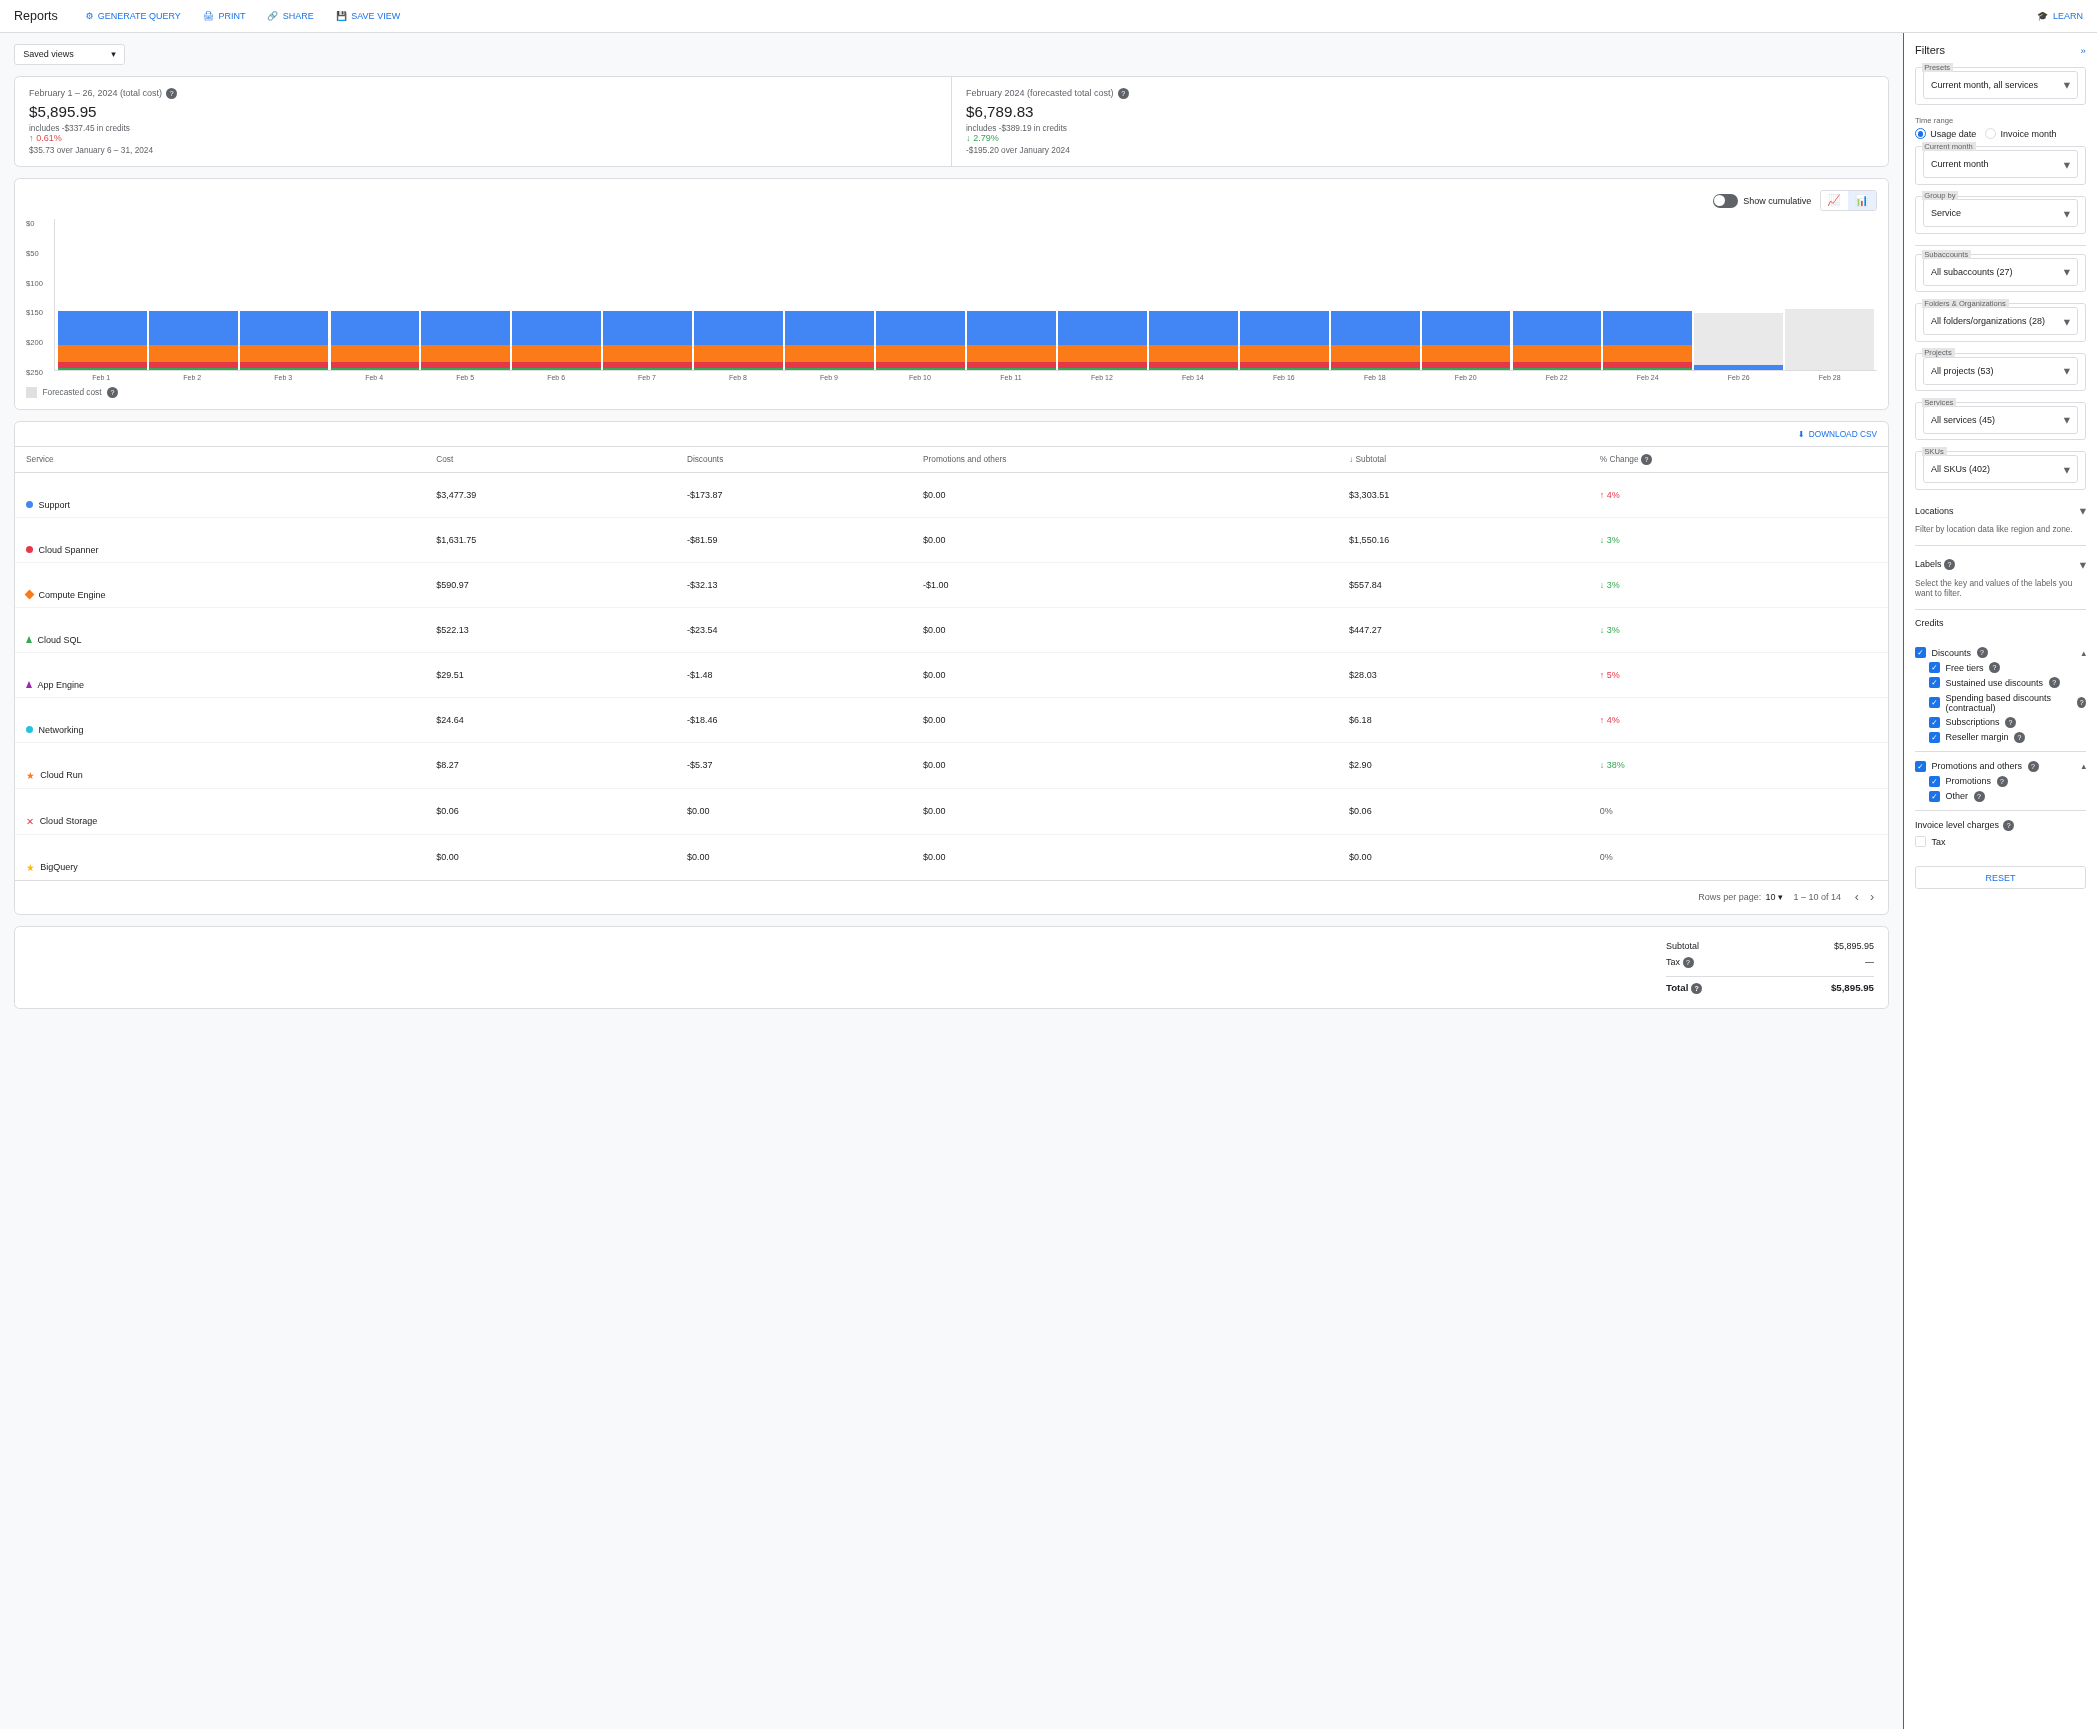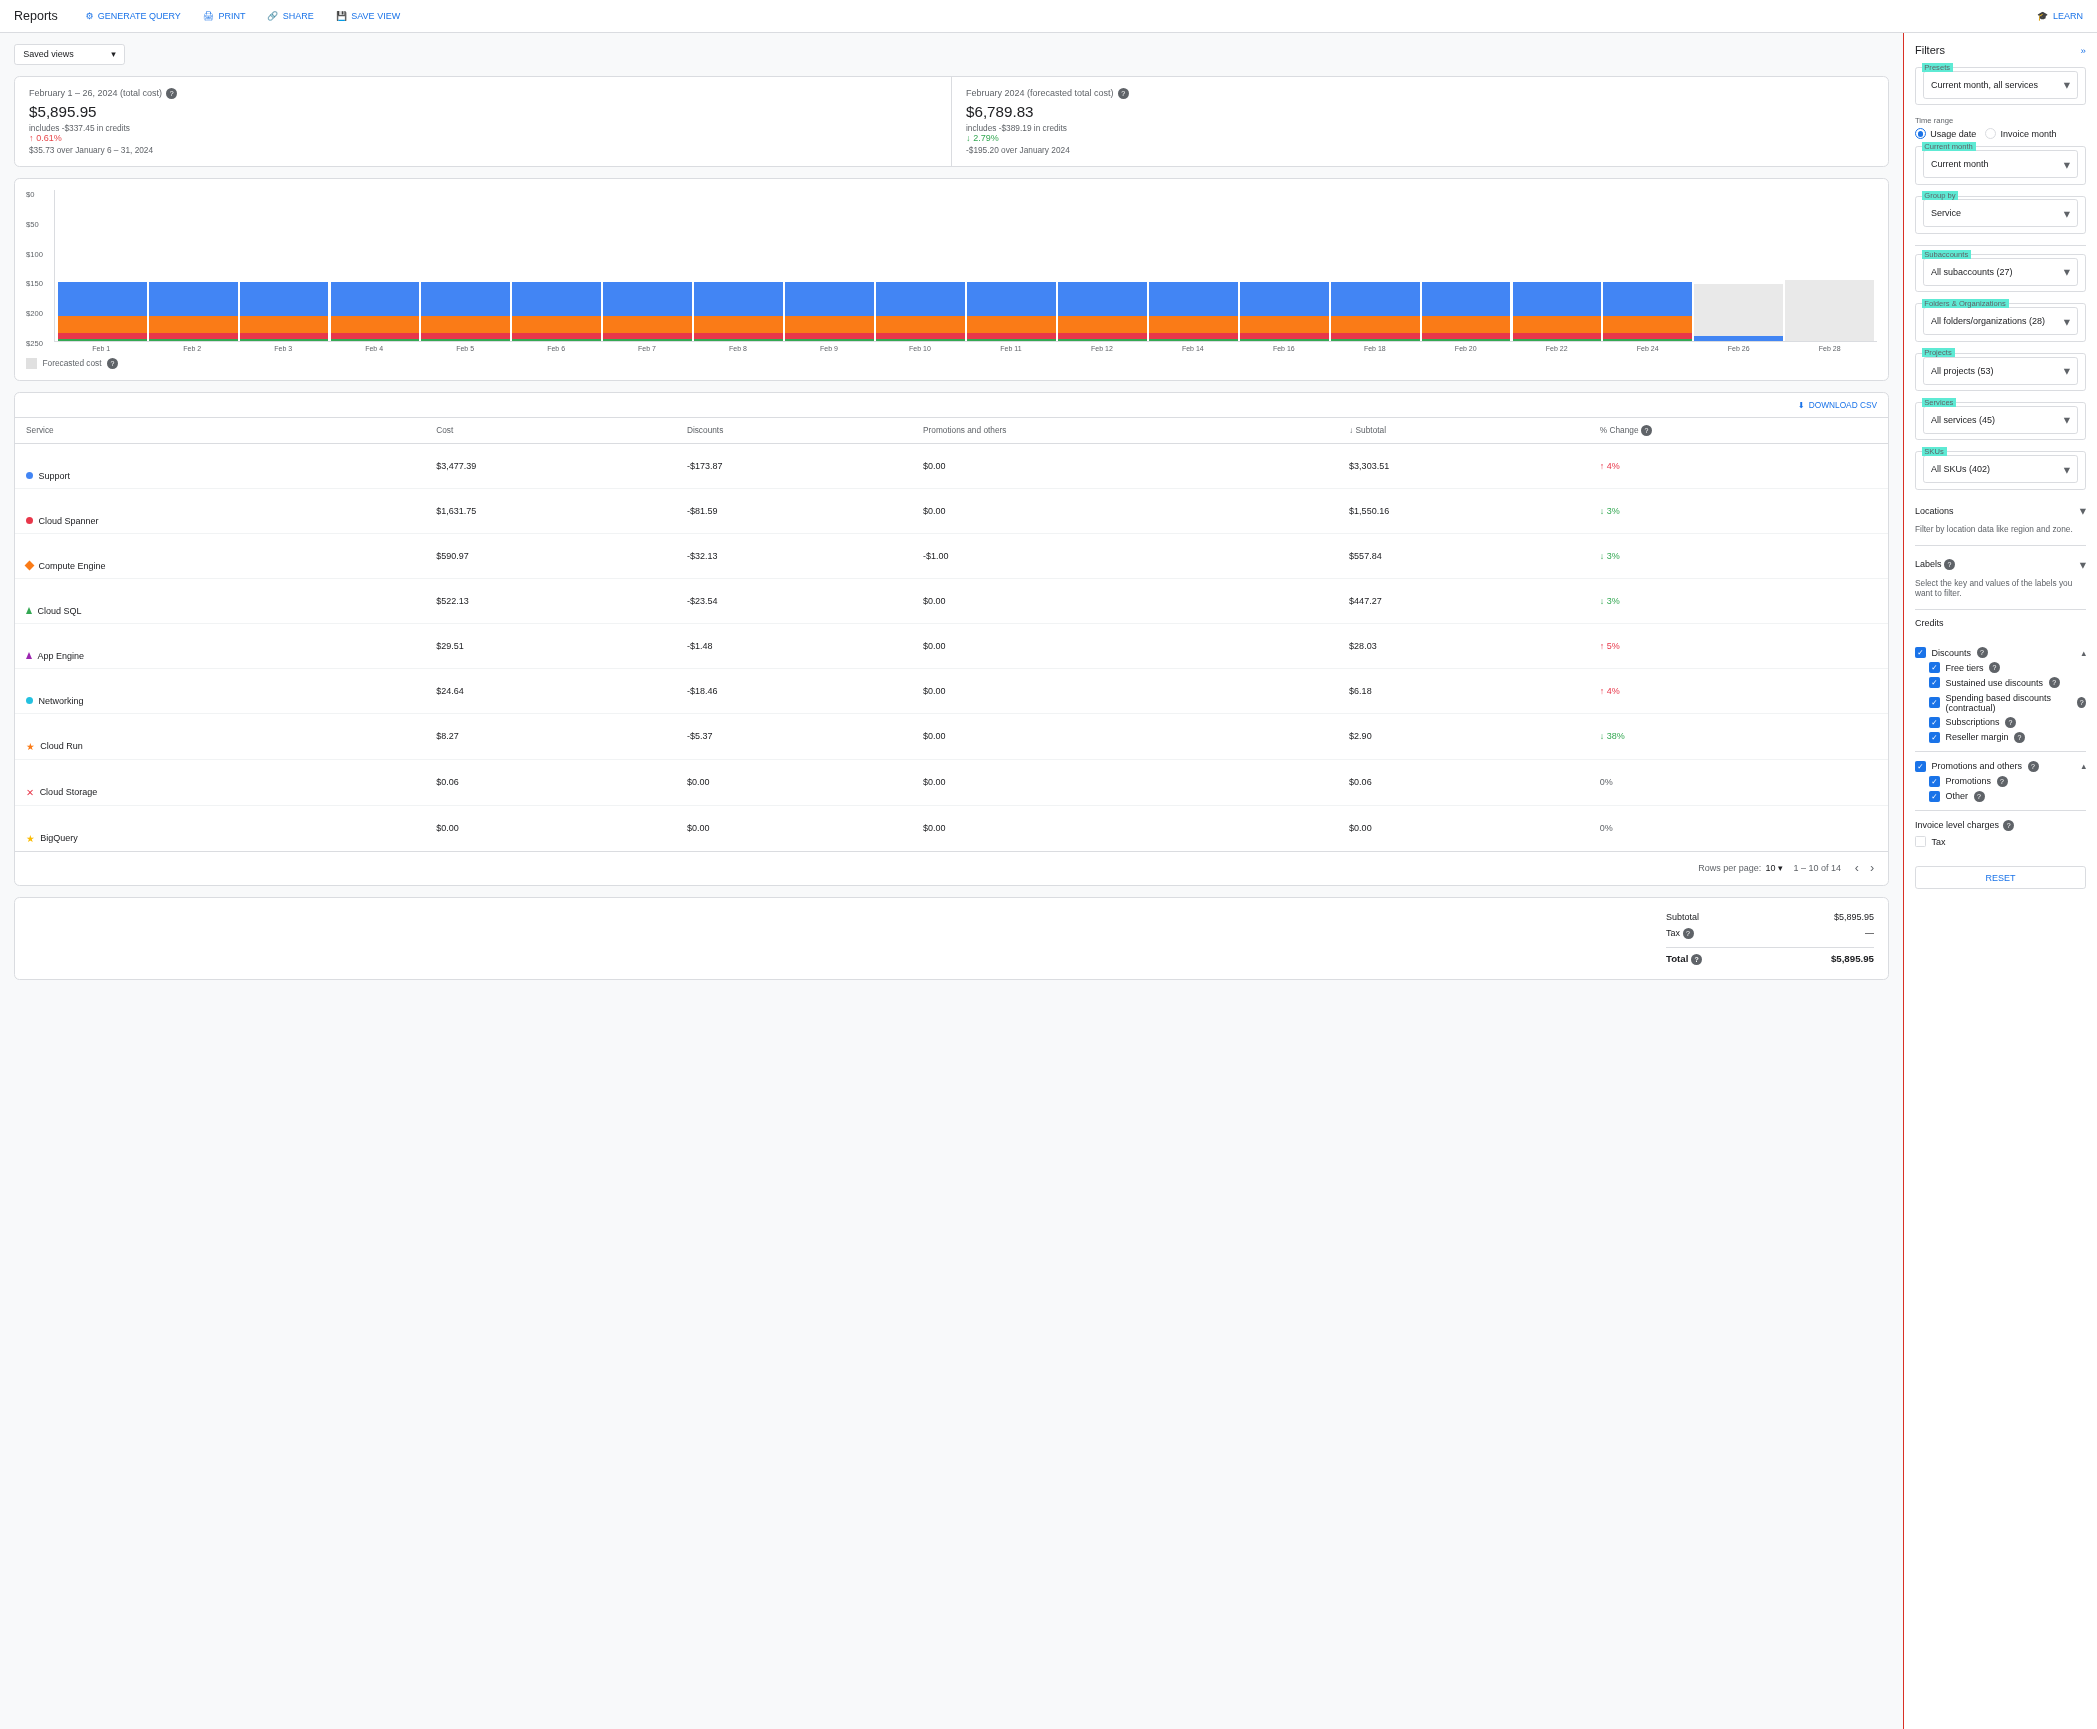--- a/index.html
+++ b/index.html
@@ -104,21 +104,21 @@
     .checkbox-row { display: flex; align-items: center; gap: 5.5px; font-size: 9px; color: #202124; margin-bottom: 4.2px; }
     .checkbox-row.indent { padding-left: 14px; }
     .checkbox { width: 11px; height: 11px; border: 1.4px solid #1a73e8; background: #1a73e8; border-radius: 1.4px; display: flex; align-items: center; justify-content: center; flex-shrink: 0; cursor: pointer; }
     .checkbox::after { content: '✓'; color: #fff; font-size: 7.6px; }
     .checkbox.unchecked { background: #fff; border-color: #dadce0; }
     .checkbox.unchecked::after { content: ''; }
     .reset-btn { width: 100%; padding: 5.5px; border: 0.7px solid #dadce0; border-radius: 2.8px; background: #fff; color: #1a73e8; font-size: 9px; font-weight: 500; cursor: pointer; margin-top: 8.3px; }
     .chevron-down { font-size: 12.5px; color: #5f6368; }
     .chevron-right { font-size: 9.7px; color: #1a73e8; }
     .filter-fieldset { border: 0.7px solid #dadce0; border-radius: 2.8px; padding: 2.8px 7px 5.5px; position: relative; margin-bottom: 0; }
-    .filter-legend { font-size: 7.6px; color: #5f6368; padding: 0 2.8px; background: #5eead4; position: absolute; top: -5.5px; left: 5.5px; }
+    .filter-legend { font-size: 7.6px; color: #5f6368; padding: 0 2.8px; background: #e5e5e5; position: absolute; top: -5.5px; left: 5.5px; }
   </style>
 </head>
 <body>
 
 <div class="header">
   <span class="header-title">Reports</span>
   <div class="header-actions">
     <span class="header-btn">
       <span>⚙</span>
       <span>GENERATE QUERY</span>
@@ -177,20 +177,30 @@
         <div class="stats-card-sub">includes -$389.19 in credits</div>
         <div class="stats-change change-down">
           <span>↓</span>
           <span>2.79%</span>
         </div>
         <div class="stats-card-sub">-$195.20 over January 2024</div>
       </div>
     </div>
 
     <div class="chart-section">
+      <div class="chart-controls">
+        <div class="show-cumulative">
+          <div class="toggle-switch"></div>
+          <span>Show cumulative</span>
+        </div>
+        <div class="chart-type-btns">
+          <button class="chart-type-btn">📈</button>
+          <button class="chart-type-btn active">📊</button>
+        </div>
+      </div>
       <div class="bar-chart">
         <div style="display:flex; align-items:stretch;">
           <div class="bar-chart-y-labels">
             <span>$250</span>
             <span>$200</span>
             <span>$150</span>
             <span>$100</span>
             <span>$50</span>
             <span>$0</span>
           </div>

